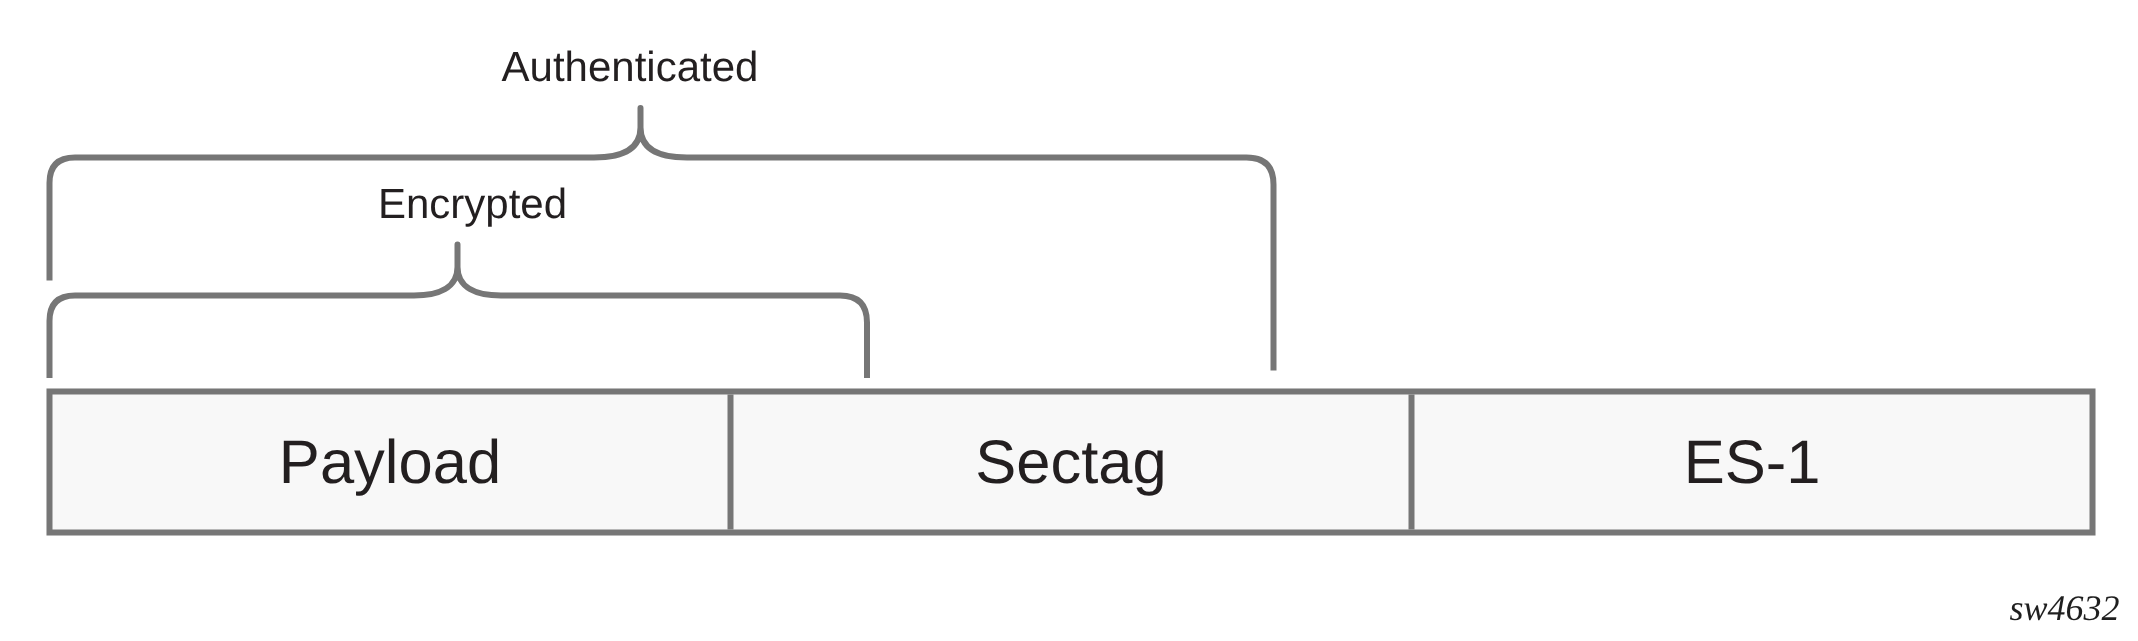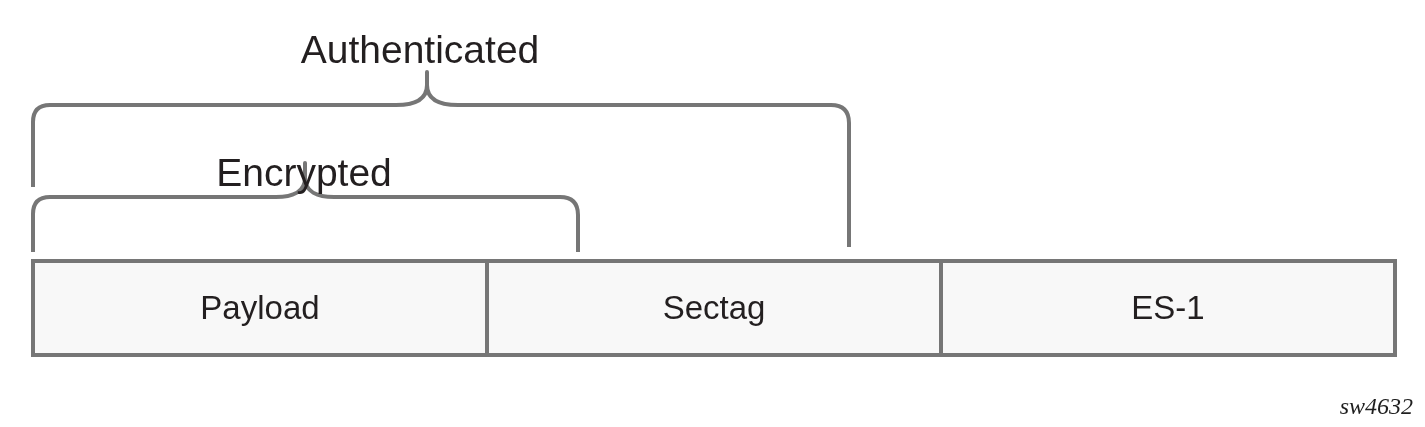--- a/index.html
+++ b/index.html
@@ -20,42 +20,42 @@
   .brace-svg path {
     fill: none;
     stroke: #767676;
     stroke-width: 4;
     stroke-linejoin: round;
     stroke-linecap: butt;
   }
   .brace-label {
     position: absolute;
     transform: translateX(-50%);
-    font-size: 39px;
+    font-size: 28px;
     line-height: 1.05;
     color: #231f20;
     white-space: nowrap;
   }
   .brace-label.auth { left: 420px; top: 30px; }
-  .brace-label.enc  { left: 304px; top: 121px; margin-top: 32px; }
+  .brace-label.enc  { left: 315px; top: 121px; }
   .frame-row {
     position: absolute;
     left: 31px; top: 259px;
     width: 1366px; height: 98px;
     box-sizing: border-box;
     display: flex;
     border: 4px solid #767676;
     background: #f8f8f8;
   }
   .frame-cell {
     flex: 1 1 0;
     display: flex;
     align-items: center;
     justify-content: center;
-    font-size: 33px;
+    font-size: 41px;
     color: #231f20;
     white-space: nowrap;
   }
   .frame-cell + .frame-cell { border-left: 4px solid #767676; }
   .watermark {
     position: absolute;
     right: 12px; top: 393px;
     font-family: "Liberation Serif", serif;
     font-style: italic;
     font-size: 24px;

